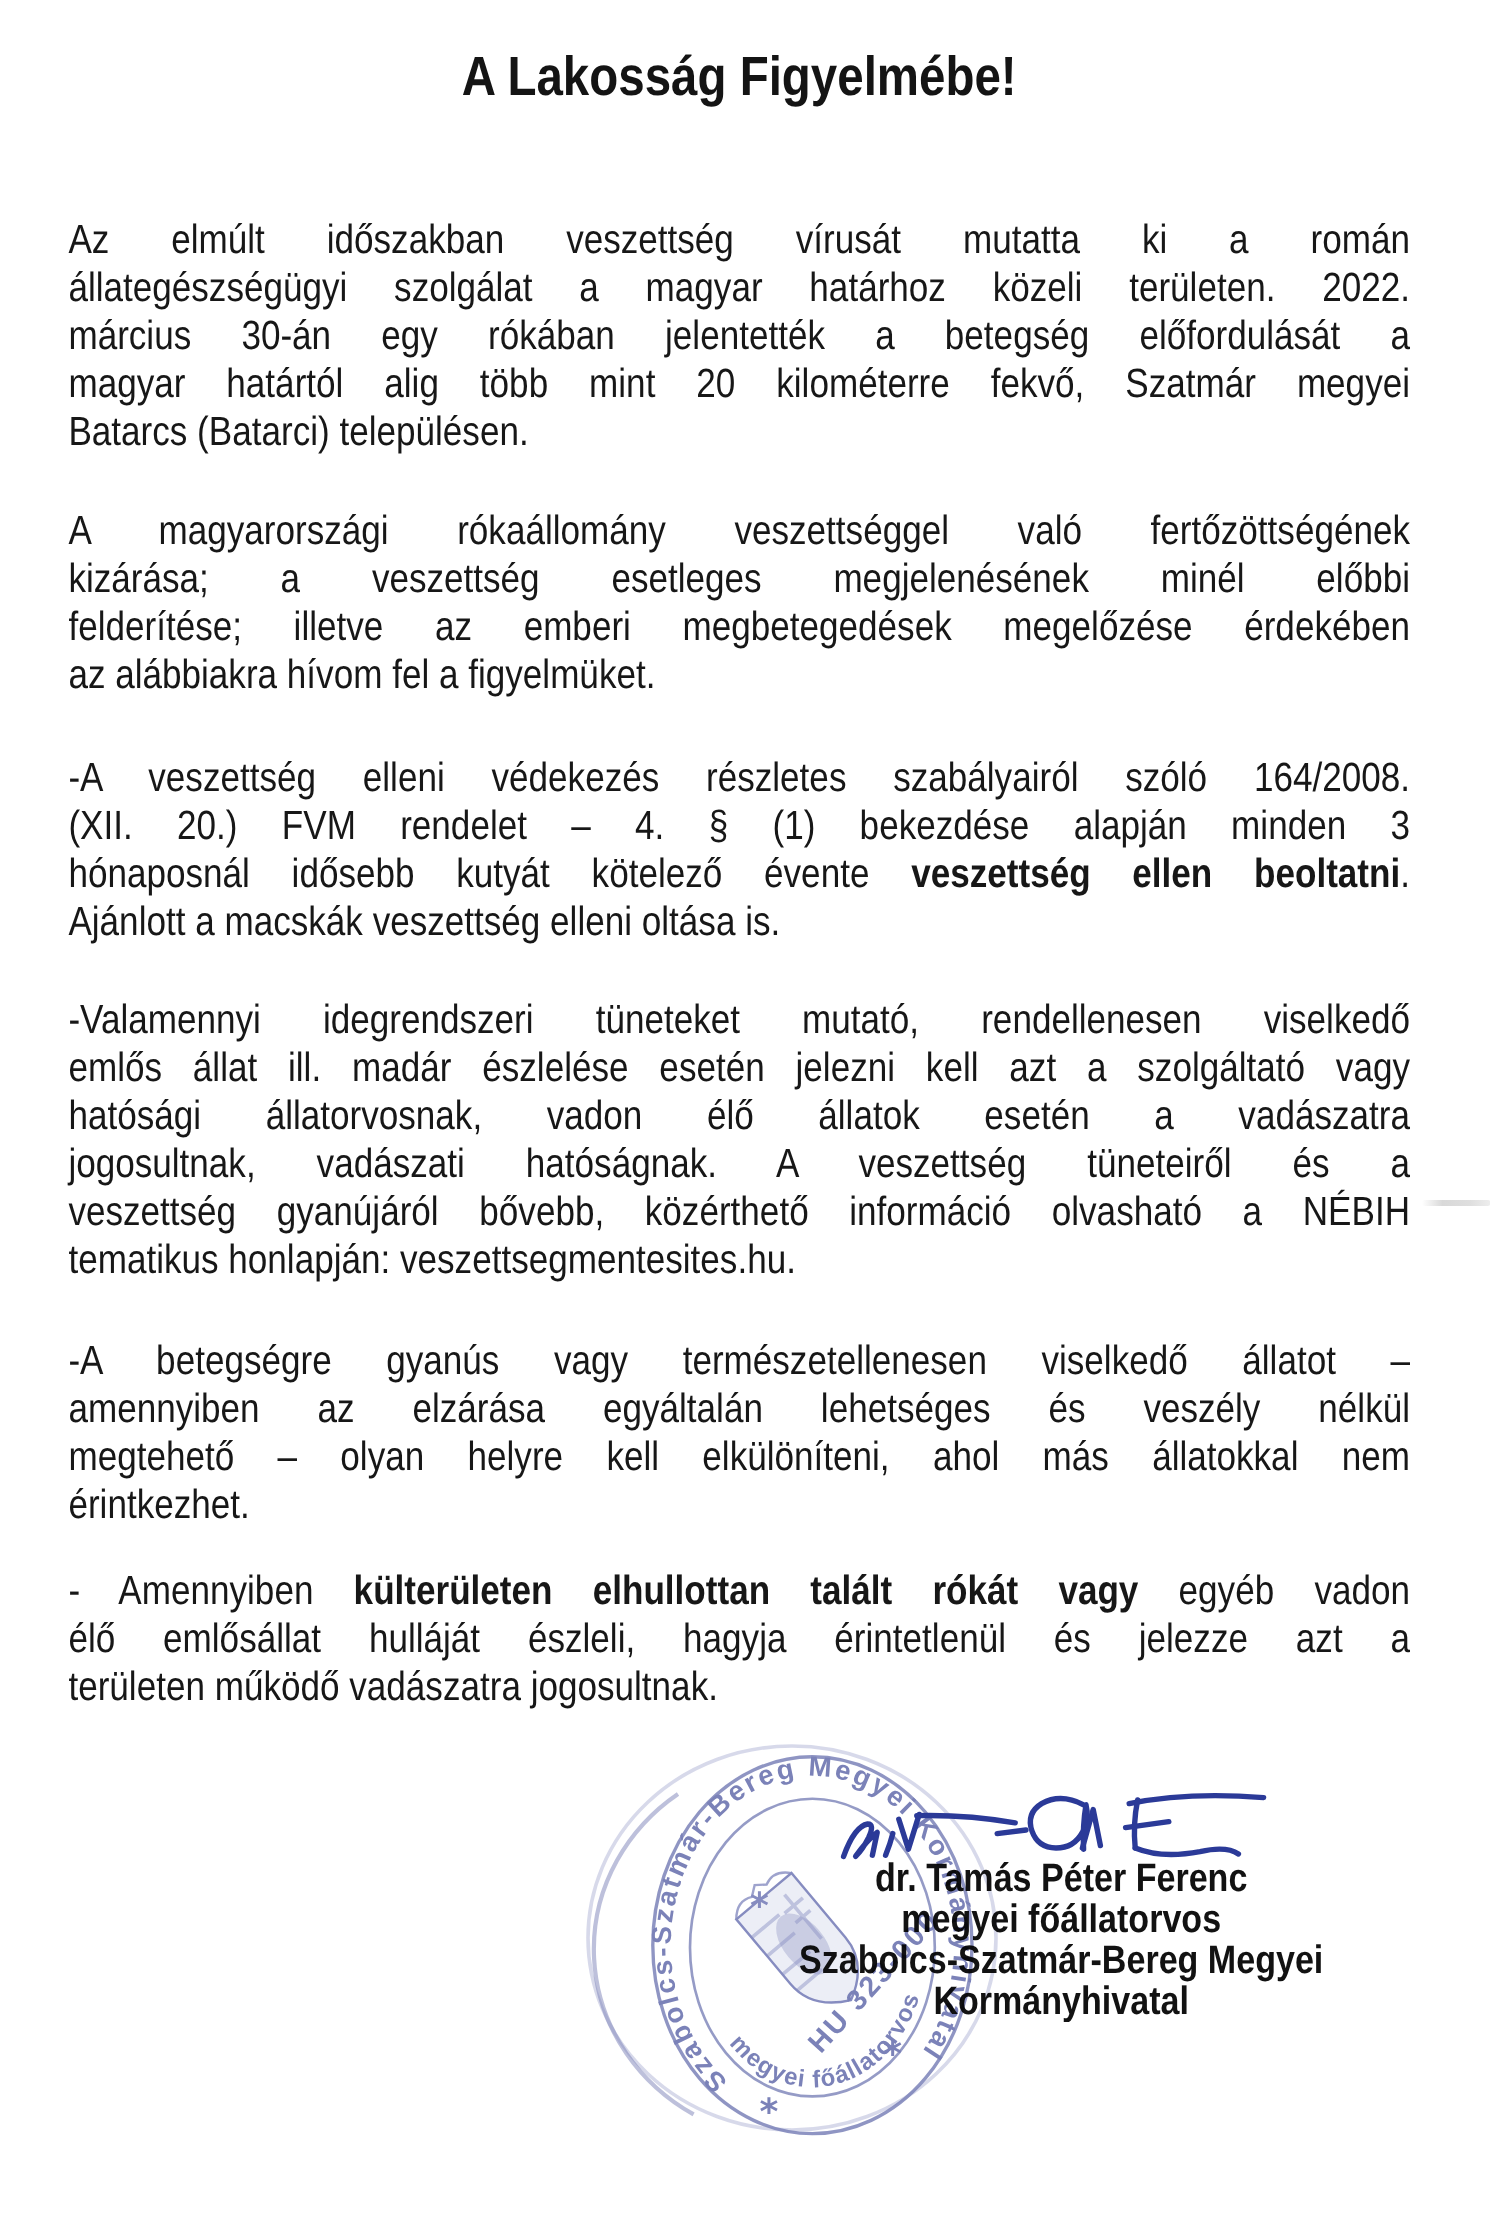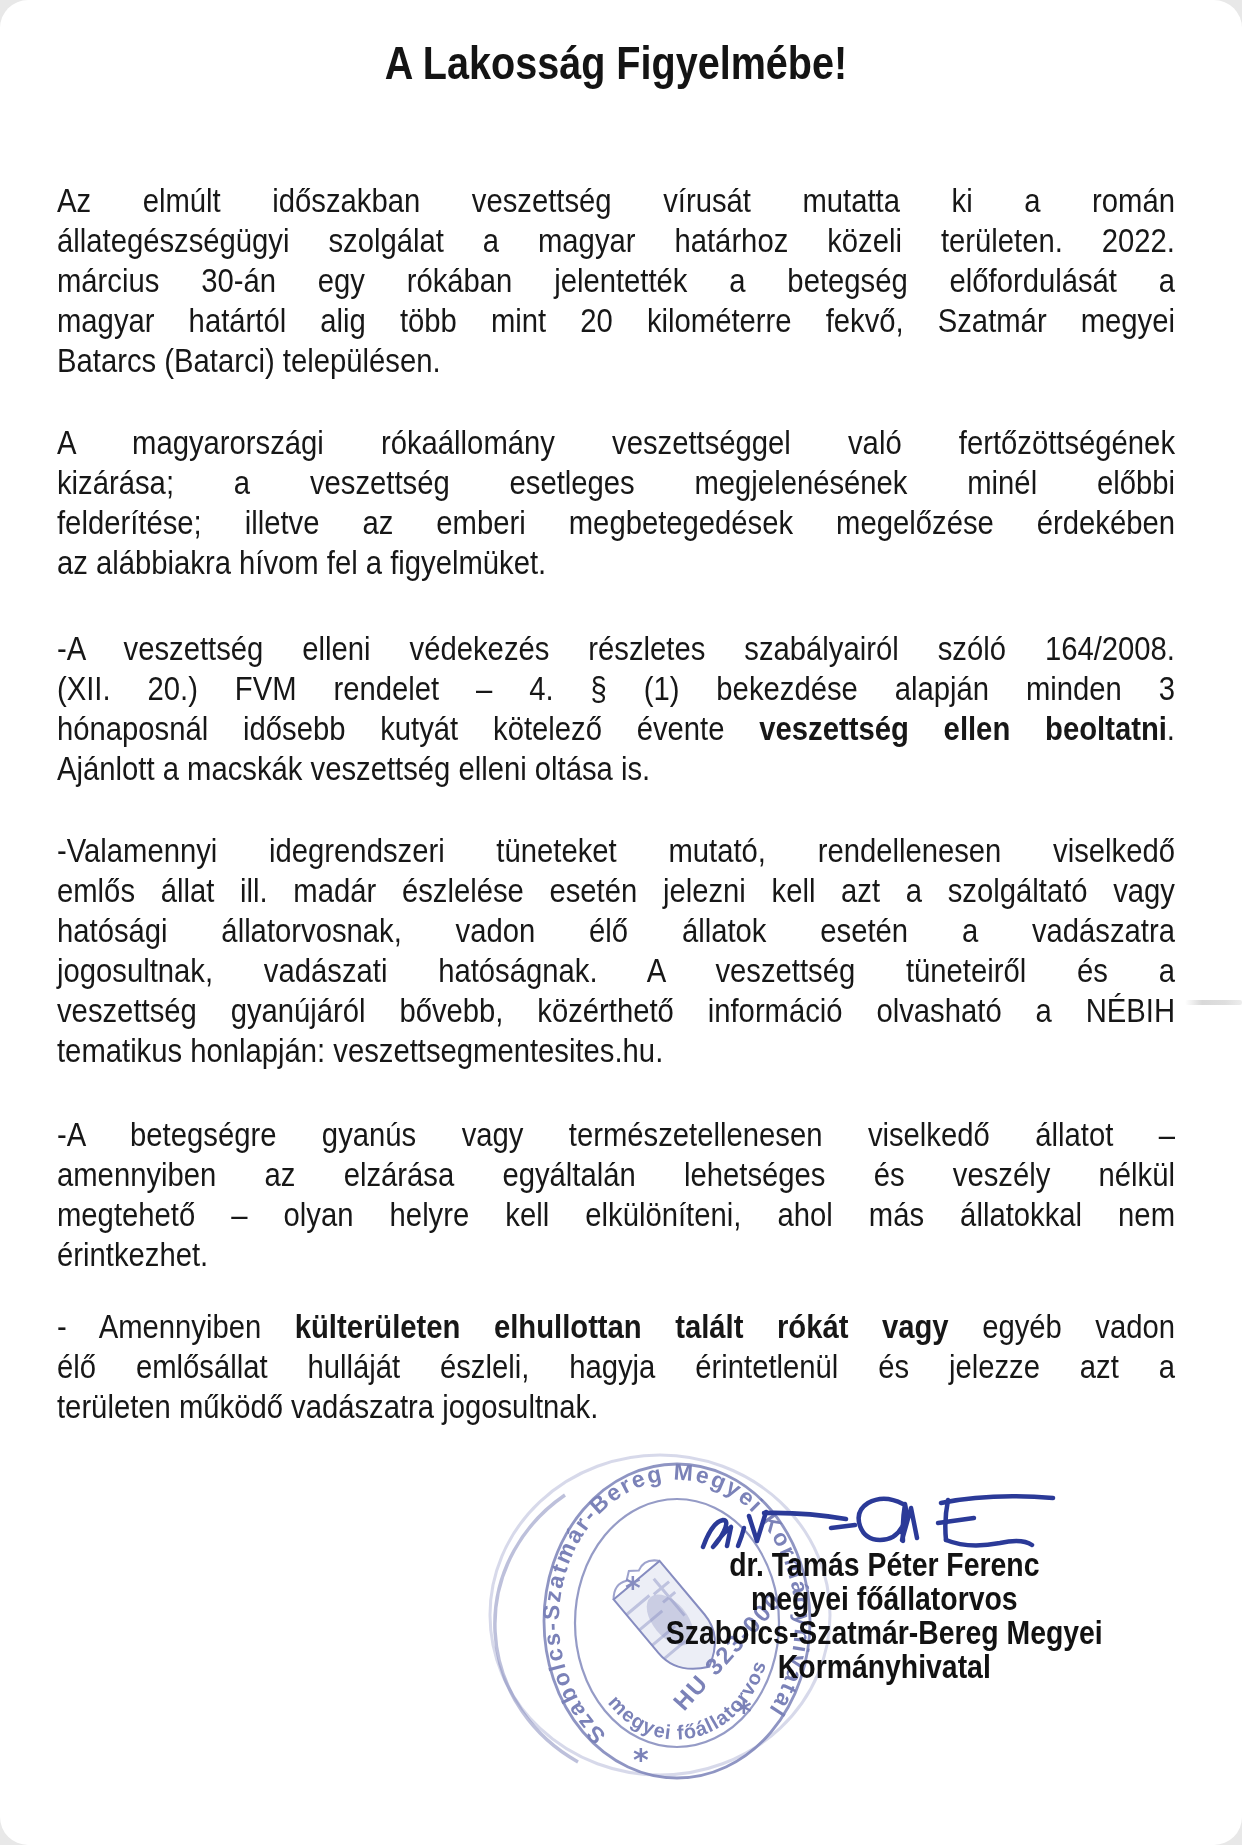--- a/index.html
+++ b/index.html
@@ -2,21 +2,20 @@
 <html><head>
 <meta charset="utf-8">
 <title>Document</title>
 <style>
   html,body{margin:0;padding:0;background:#e8e8e8;}
   .page{
     position:relative; width:1242px; height:1845px; margin:0 auto;
     background:#ffffff; overflow:hidden;
     font-family:"Liberation Sans","DejaVu Sans",sans-serif;
     color:#161616;
-    border-radius:28px;
   }
   
   .scalewrap{
     position:absolute; left:57px; top:0; width:1300px; height:1845px;
     transform:scaleX(0.86); transform-origin:0 0;
   }
   .doc-title{
     position:absolute; top:38px; left:0; width:1300px;
     text-align:center; font-size:46px; line-height:1.1; font-weight:700;
     letter-spacing:0; color:#141414; margin:0;

